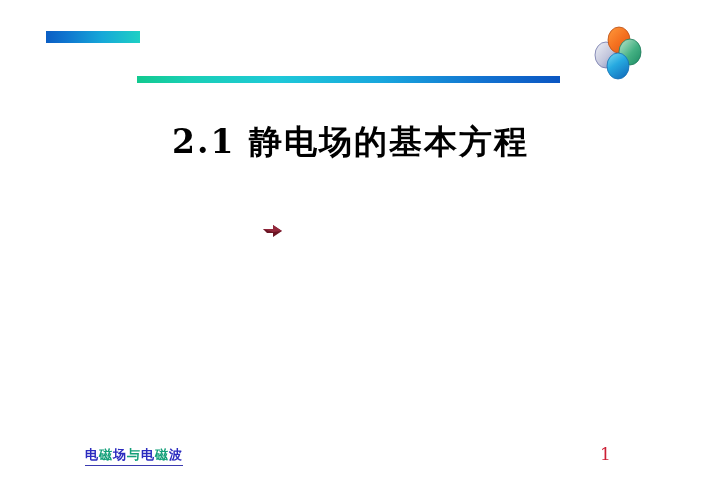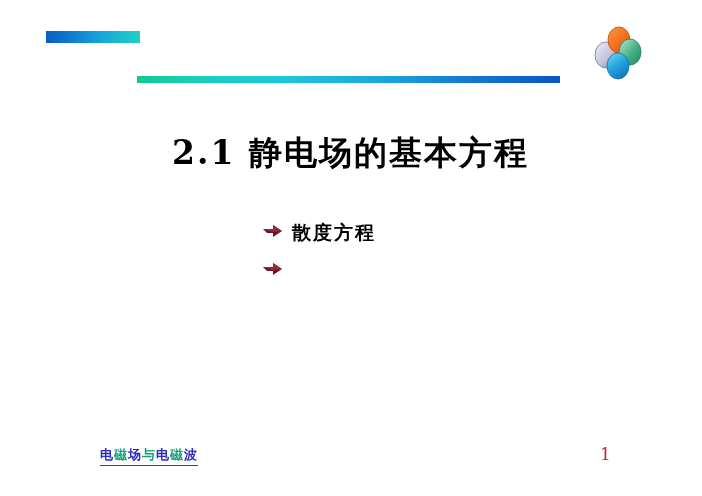--- a/index.html
+++ b/index.html
@@ -43,21 +43,21 @@
     top: 24px;
     width: 52px;
     height: 58px;
   }
   .logo svg { display: block; }
 
   
   .title {
     position: absolute;
     left: 172px;
-    top: 131px;
+    top: 120px;
     font-family: "DejaVu Serif", serif;
     font-size: 33px;
     font-weight: bold;
     color: #000000;
     letter-spacing: 2px;
     white-space: nowrap;
   }
 
   
   .bullets {
@@ -82,21 +82,21 @@
     font-size: 19px;
     font-weight: bold;
     color: #000000;
     letter-spacing: 2px;
     white-space: nowrap;
   }
 
   
   .footer-link {
     position: absolute;
-    left: 100px;
+    left: 85px;
     top: 446px;
     font-family: "DejaVu Serif", serif;
     font-size: 13px;
     font-weight: bold;
     letter-spacing: 1px;
     border-bottom: 1px solid #3a3ab0;
     padding-bottom: 1px;
     white-space: nowrap;
   }
   .footer-link span { display: inline; }
@@ -147,29 +147,20 @@
       <ellipse cx="27" cy="16" rx="11" ry="13" fill="url(#gOrange)" stroke="#b84e17" stroke-width="0.8"></ellipse>
       <ellipse cx="38" cy="28" rx="11" ry="13" fill="url(#gGreen)" stroke="#1d7a59" stroke-width="0.8"></ellipse>
       <ellipse cx="26" cy="42" rx="11" ry="13" fill="url(#gBlue)" stroke="#1570b4" stroke-width="0.8"></ellipse>
     </svg>
   </div>
 
   <div class="title">2.1 静电场的基本方程</div>
 
   <div class="bullets">
 
-    <div class="bullet-row">
-      <span class="bullet-marker">
-        <svg width="22" height="20" viewBox="0 0 22 20" xmlns="http://www.w3.org/2000/svg">
-          <path d="M1 6 L11 6 L11 2 L20 8 L11 14 L11 10 L5 10 Z" fill="#6b1524"></path>
-          <path d="M1 6 L11 6 L11 2 L20 8 L11 9 Z" fill="#93283c"></path>
-        </svg>
-      </span>
-      <span class="bullet-text">散度方程</span>
-    </div>
 
     <div class="bullet-row">
       <span class="bullet-marker">
         <svg width="22" height="20" viewBox="0 0 22 20" xmlns="http://www.w3.org/2000/svg">
           <path d="M1 6 L11 6 L11 2 L20 8 L11 14 L11 10 L5 10 Z" fill="#6b1524"></path>
           <path d="M1 6 L11 6 L11 2 L20 8 L11 9 Z" fill="#93283c"></path>
         </svg>
       </span>
     </div>
 

